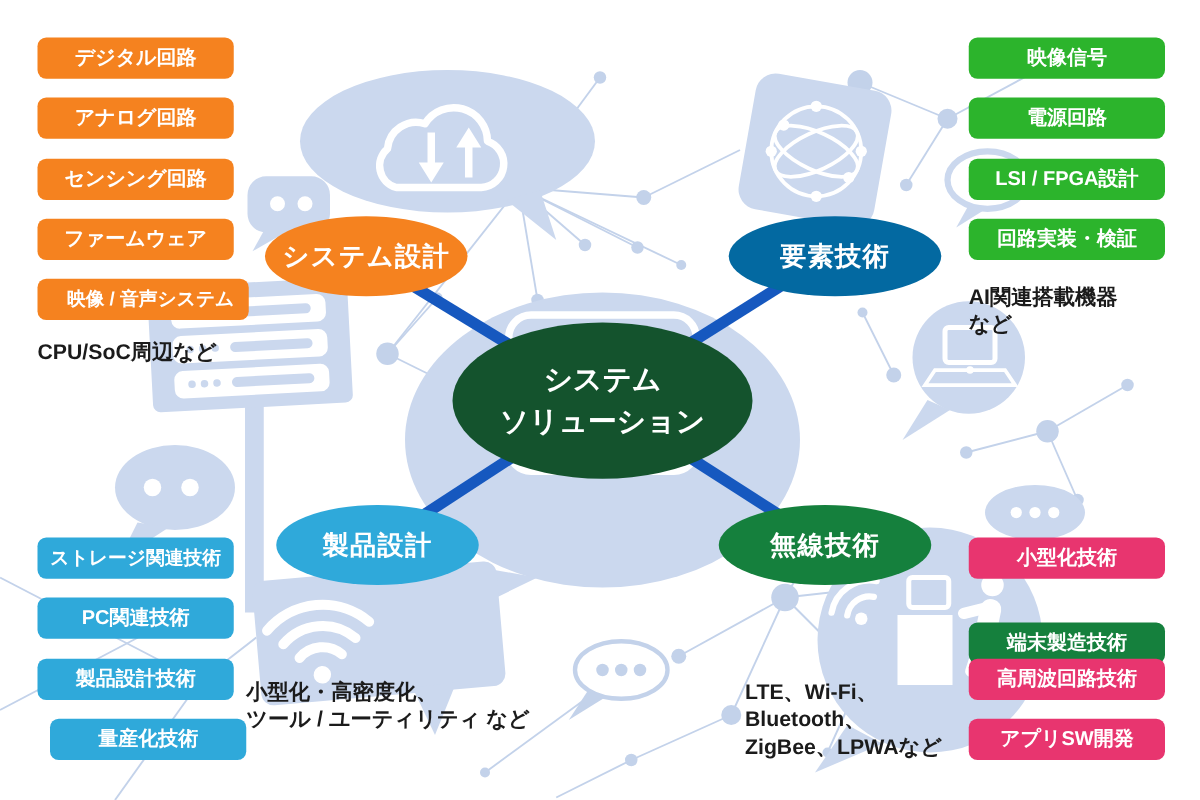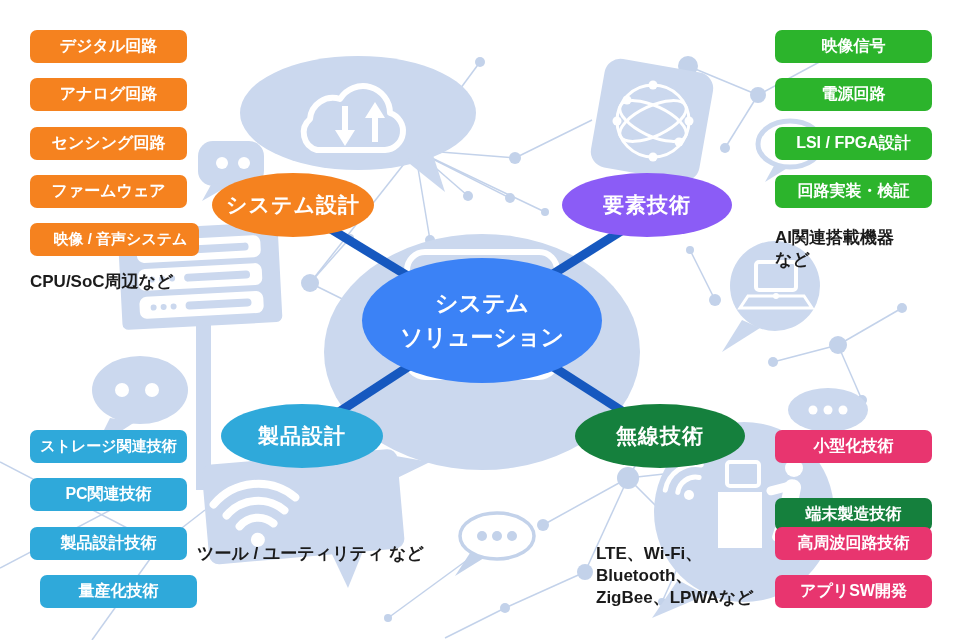--- a/index.html
+++ b/index.html
@@ -234,30 +234,30 @@
   </g>
 
   <g stroke="#1658BF" stroke-width="9">
     <line x1="480" y1="320" x2="293" y2="206"></line>
     <line x1="480" y1="320" x2="661" y2="206"></line>
     <line x1="480" y1="320" x2="302" y2="436"></line>
     <line x1="480" y1="320" x2="661" y2="436"></line>
   </g>
 </svg>
 
-<div class="node center" style="left: 362px; top: 258px; width: 240px; height: 125px; background-color: #3b82f6;">
+<div class="node center" style="left: 362px; top: 258px; width: 240px; height: 125px; background-color: #14532d;">
   <div>システム</div>
   <div>ソリューション</div>
 </div>
 
 <div class="node branch" style="left: 212px; top: 173px; width: 162px; height: 64px; background-color: rgb(245, 130, 31);">
   <div>システム設計</div>
 </div>
 
-<div class="node branch" style="left: 562px; top: 173px; width: 170px; height: 64px; background-color: #8b5cf6;">
+<div class="node branch" style="left: 583px; top: 173px; width: 170px; height: 64px; background-color: #0369a1;">
   <div>要素技術</div>
 </div>
 
 <div class="node branch" style="left: 221px; top: 404px; width: 162px; height: 64px; background-color: rgb(47, 169, 218);">
   <div>製品設計</div>
 </div>
 
 <div class="node branch" style="left: 575px; top: 404px; width: 170px; height: 64px; background-color: #15803d;">
   <div>無線技術</div>
 </div>
@@ -278,20 +278,21 @@
 <div class="note" style="left:775px;top:227px;">
   <div>AI関連搭載機器</div>
   <div>など</div>
 </div>
 
 <div class="chip long" style="left: 30px; top: 430px; background-color: rgb(47, 169, 218);">ストレージ関連技術</div>
 <div class="chip" style="left: 30px; top: 478px; background-color: rgb(47, 169, 218);">PC関連技術</div>
 <div class="chip" style="left: 30px; top: 527px; background-color: rgb(47, 169, 218);">製品設計技術</div>
 <div class="chip" style="left: 40px; top: 575px; background-color: rgb(47, 169, 218);">量産化技術</div>
 <div class="note" style="left:197px;top:543px;">
+  <div>小型化・高密度化、</div>
   <div>ツール / ユーティリティ など</div>
 </div>
 
 <div class="chip" style="left: 775px; top: 430px; background-color: rgb(232, 53, 111);">小型化技術</div>
 <div class="chip" style="left: 775px; top: 498px; background-color: #15803d;">端末製造技術</div>
 <div class="chip" style="left: 775px; top: 527px; background-color: rgb(232, 53, 111);">高周波回路技術</div>
 <div class="chip" style="left: 775px; top: 575px; background-color: rgb(232, 53, 111);">アプリSW開発</div>
 <div class="note" style="left:596px;top:543px;">
   <div>LTE、Wi-Fi、</div>
   <div>Bluetooth、</div>

